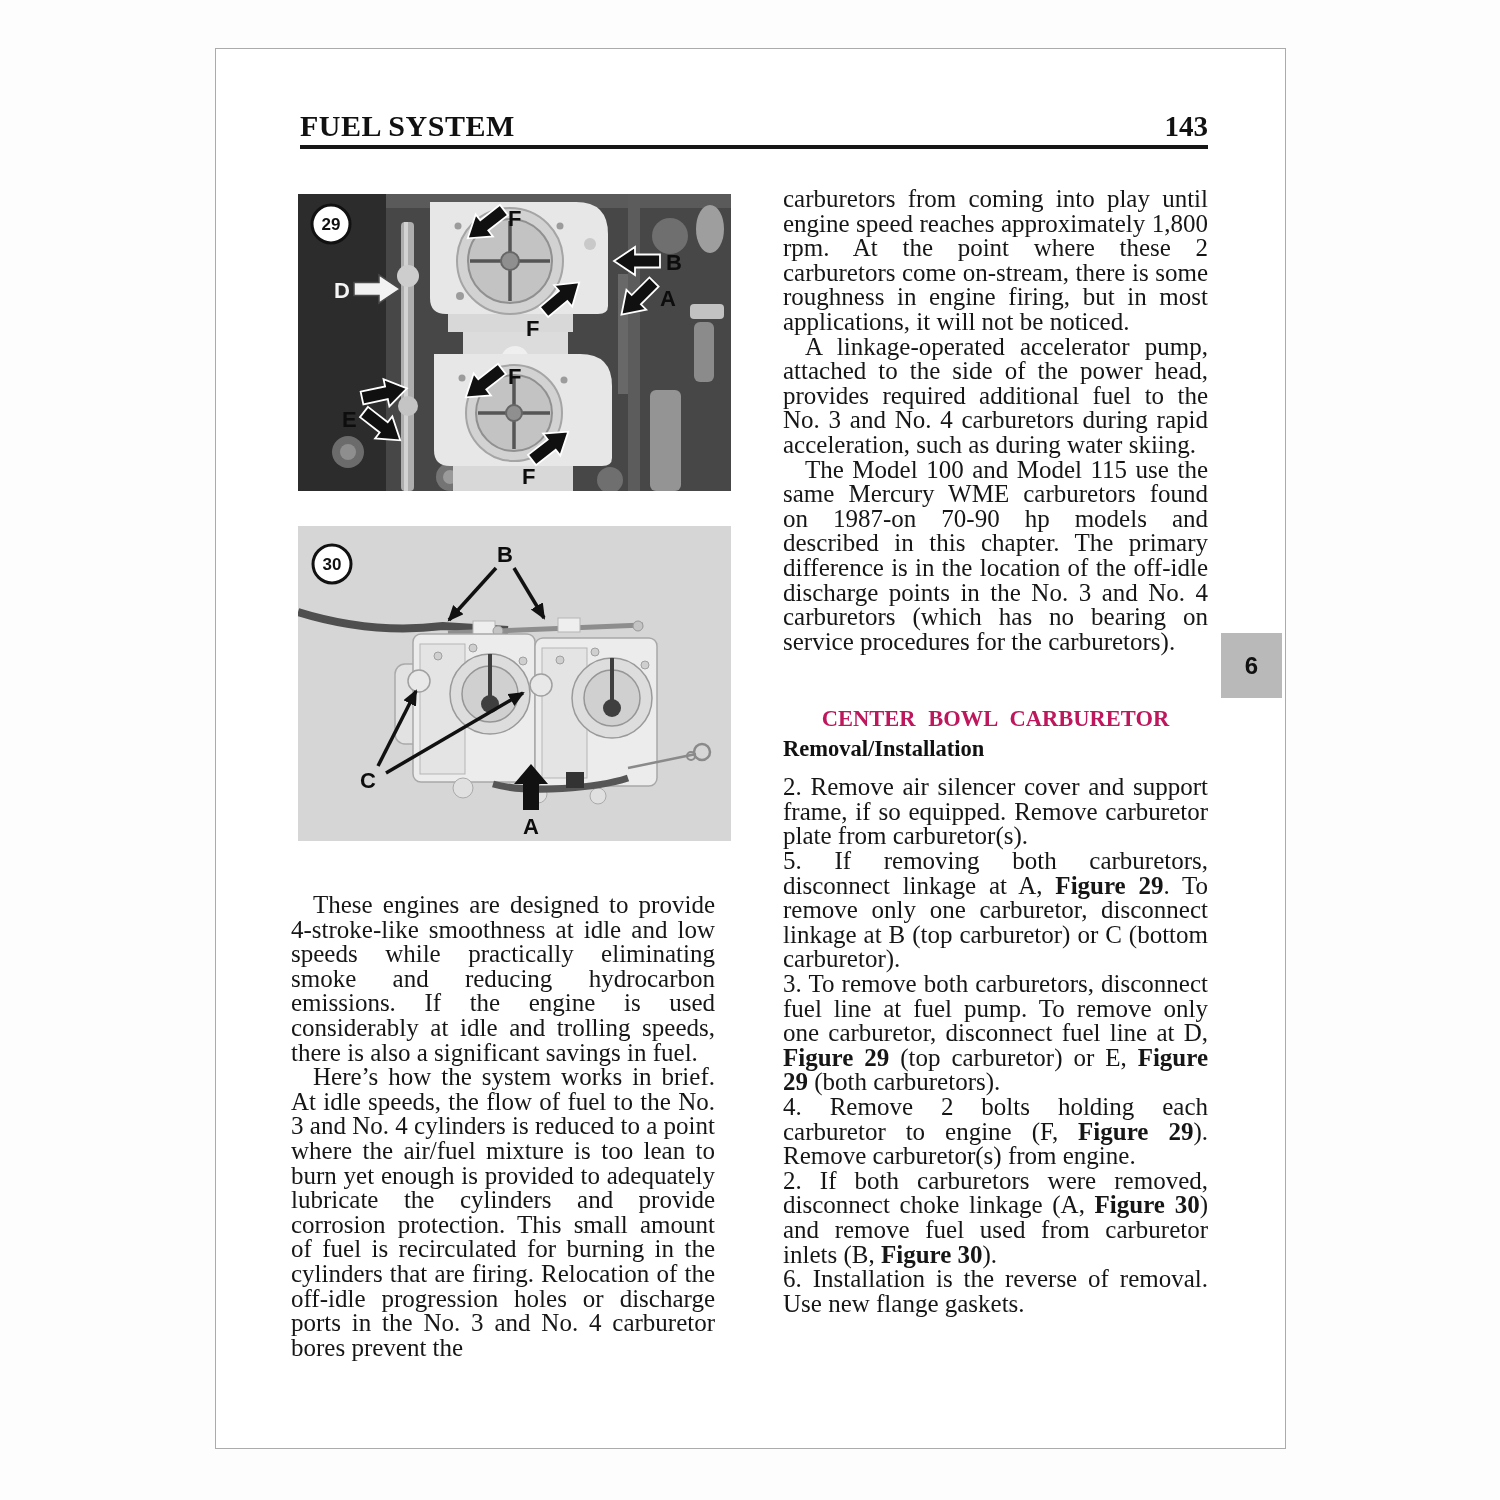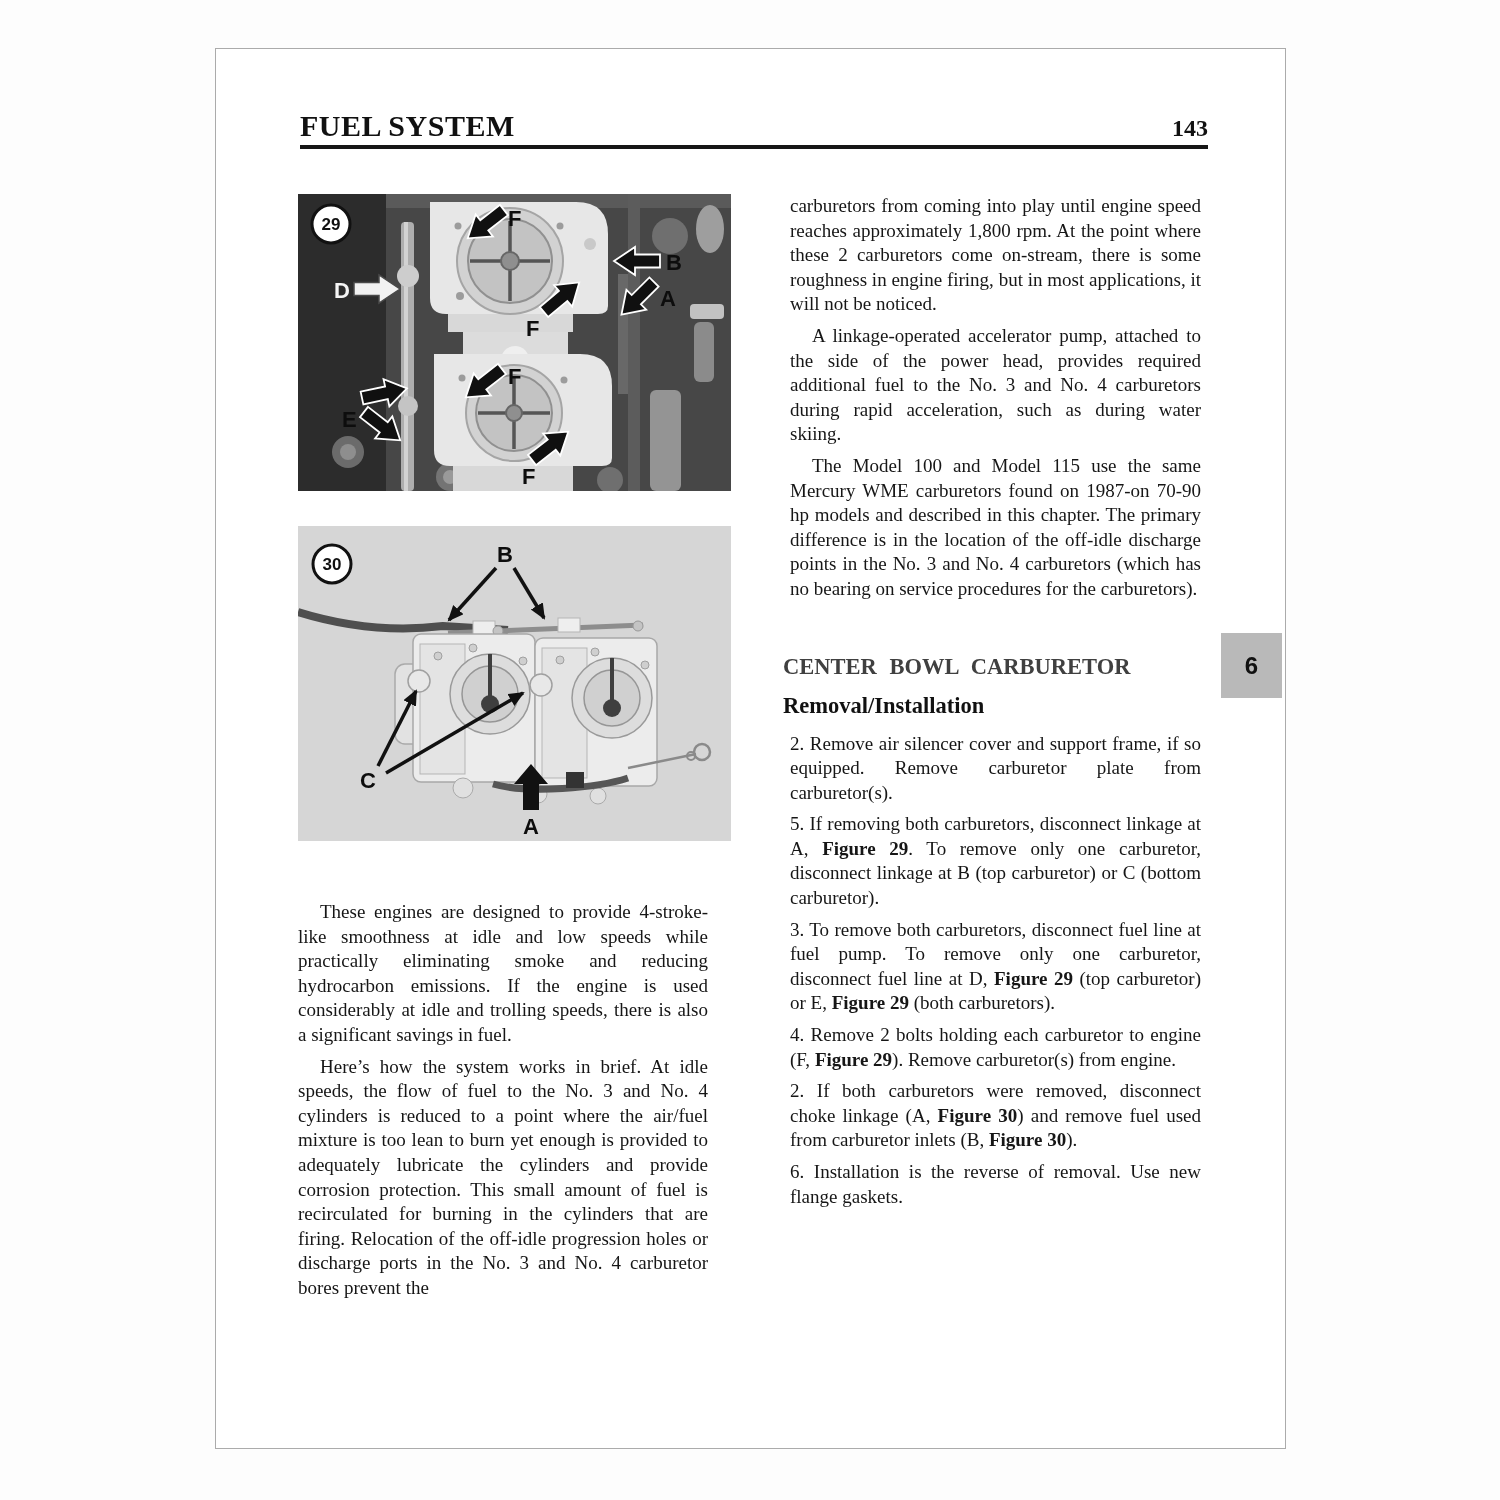--- a/index.html
+++ b/index.html
@@ -4,37 +4,37 @@
 <style>
   html,body { margin:0; padding:0; background:#ffffff; }
   .canvas { position:relative; width:1500px; height:1500px; background:#fdfdfd; overflow:hidden;
             font-family:"Liberation Serif","DejaVu Serif",serif; }
   .page { position:absolute; left:215px; top:48px; width:1071px; height:1401px;
           background:#ffffff; border:1px solid #ababab; box-sizing:border-box; }
 
   .page-header { position:absolute; left:84px; top:60px; width:908px;
                  display:flex; justify-content:space-between; align-items:baseline; }
   .page-title { font-weight:bold; font-size:30px; letter-spacing:0.5px; color:#111; }
-  .page-number { font-weight:bold; font-size:24px; color:#111; }
+  .page-number { font-weight:bold; font-size:29px; color:#111; }
   .header-rule { position:absolute; left:84px; top:96px; width:908px; height:4px; background:#161616; }
 
   .fig { position:absolute; left:82px; }
   .fig svg { display:block; }
   .fig29 { top:145px; width:433px; height:297px; }
   .fig30 { top:477px; width:433px; height:315px; }
 
   .left-col  { position:absolute; left:75px;  top:844px; width:424px; }
   .right-col { position:absolute; left:567px; top:138px; width:425px; }
 
-  .body-par, .step { margin:7px; font-size:19px; line-height:24.6px; text-align:justify;
+  .body-par, .step { margin:0; font-size:25px; line-height:24.6px; text-align:justify;
                      color:#161616; }
   .indent { text-indent:22px; }
 
-  .section-heading { margin:52px 0 13px 0; font-size:22.5px; font-weight:bold; text-align:left;
-                     word-spacing:7px; color:#404040; }
+  .section-heading { margin:52px 0 4px 0; font-size:22.5px; font-weight:bold; text-align:center;
+                     word-spacing:7px; color:#be185d; }
   .sub-heading { margin:0 0 13px 0; font-size:22.5px; font-weight:bold; color:#111; }
 
   .chapter-tab { position:absolute; left:1005px; top:584px; width:61px; height:65px;
                  background:#b9b9b9; display:flex; align-items:center; justify-content:center;
                  font-family:"Liberation Sans",sans-serif; font-weight:bold; font-size:24px; color:#111; }
 
   .callout-letter { font-family:"Liberation Sans",sans-serif; font-weight:bold; font-size:22px; }
   .badge-num { font-family:"Liberation Sans",sans-serif; font-weight:bold; font-size:17px; }
 </style>
 </head>

